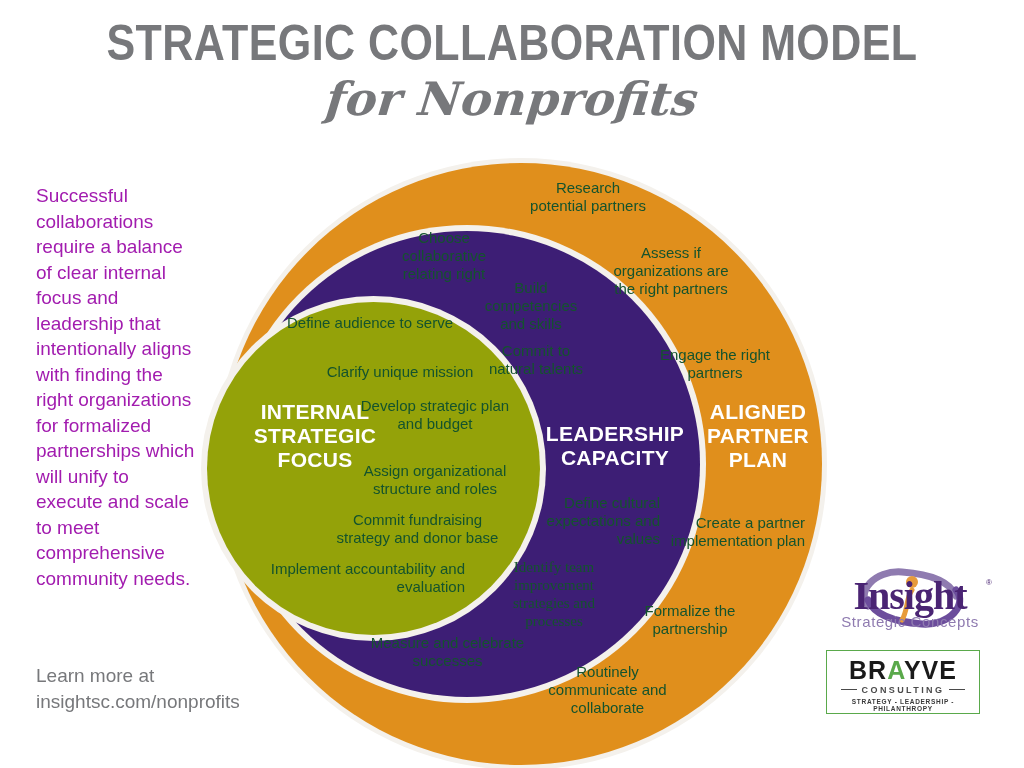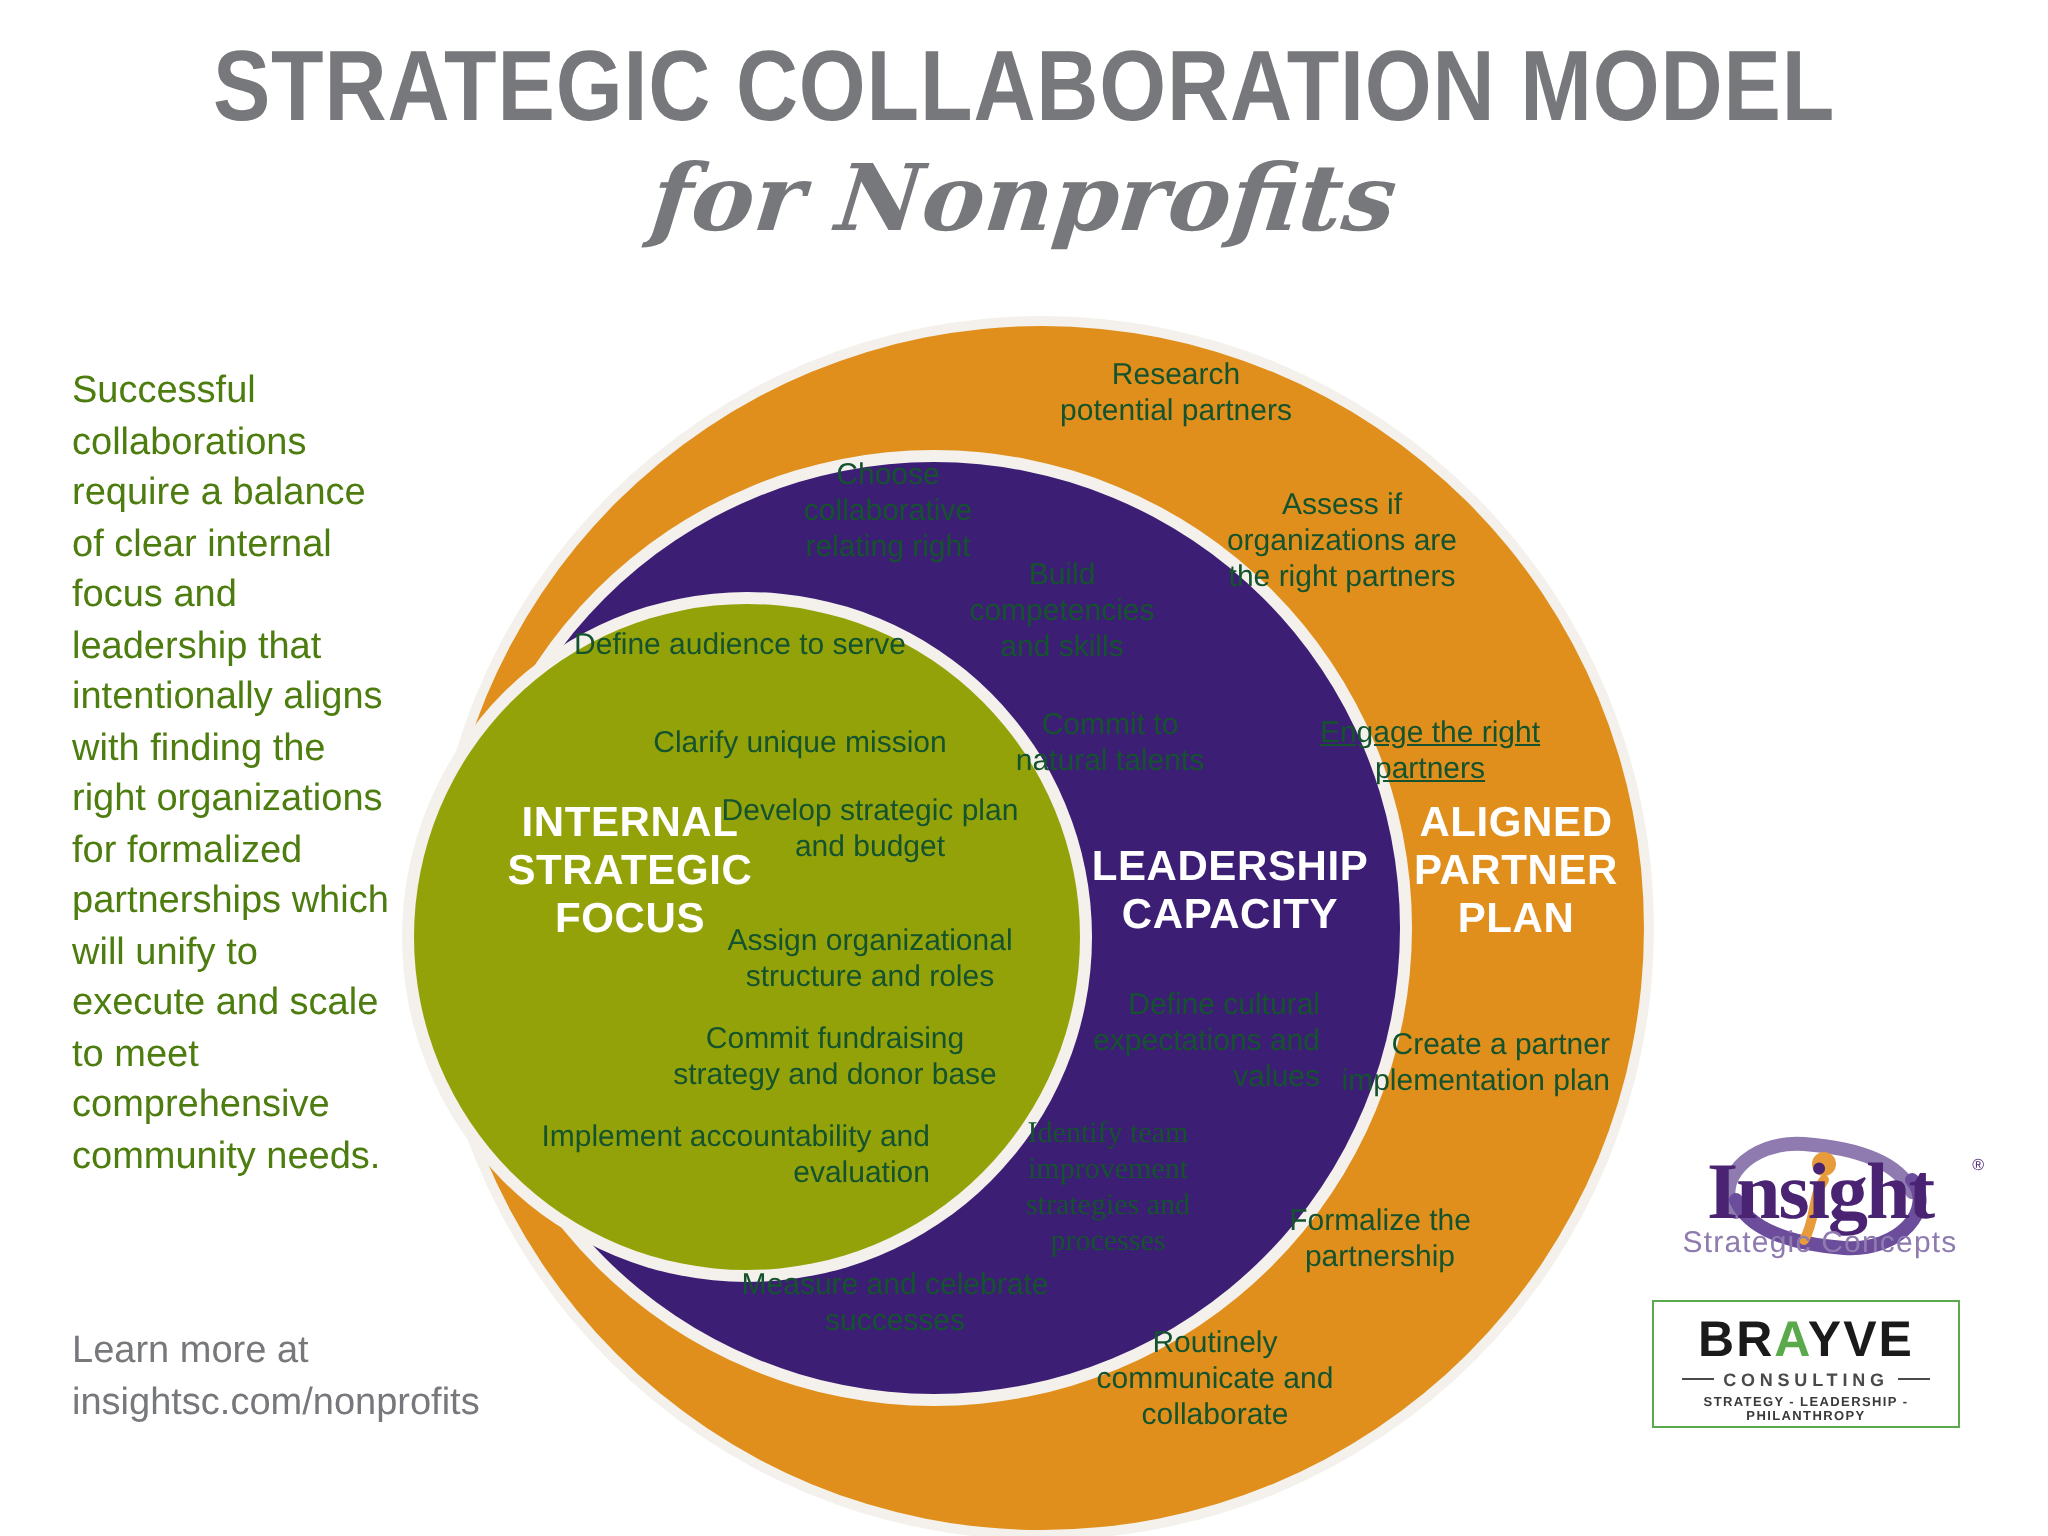--- a/index.html
+++ b/index.html
@@ -20,21 +20,21 @@
   .title-script{
     position:absolute;left:0;top:76px;width:1024px;text-align:center;
     font-family:"DejaVu Serif",serif;font-style:italic;font-weight:bold;
     font-size:46px;color:#77787b;line-height:1;
     transform:skewX(-6deg) scaleX(1.02);transform-origin:50% 50%;
   }
 
   
   .intro{
     position:absolute;left:36px;top:183px;width:160px;
-    font-size:19px;line-height:25.5px;color:#4d7c0f;
+    font-size:19px;line-height:25.5px;color:#a21caf;
   }
   .learn{
     position:absolute;left:36px;top:663px;width:240px;
     font-size:19px;line-height:25.5px;color:#77787b;
   }
 
   
   .circle{position:absolute;border-radius:50%;}
   .halo{background:#f4f1ec;}
   .ring-outer{left:215px;top:158px;width:612px;height:612px;}
@@ -57,30 +57,30 @@
   .g2{left:310px;top:363px;width:180px;}
   .g3{left:355px;top:397px;width:160px;}
   .g4{left:345px;top:462px;width:180px;}
   .g5{left:325px;top:511px;width:185px;}
   .g6{left:265px;top:560px;width:200px;}
 
   
   .p-hdr{left:535px;top:422px;width:160px;text-align:center;}
   .p1{left:385px;top:229px;width:118px;}
   .p2{left:475px;top:279px;width:112px;}
-  .p3{left:505px;top:342px;width:100px;margin-top:12px;}
+  .p3{left:486px;top:342px;width:100px;}
   .p4{left:530px;top:494px;width:130px;}
   .p5{left:495px;top:558px;width:118px;font-family:Liberation Serif, serif;}
   .p6{left:370px;top:634px;width:155px;}
 
   
   .o-hdr{left:690px;top:400px;width:136px;text-align:center;}
   .o1{left:528px;top:179px;width:120px;}
   .o2{left:610px;top:244px;width:122px;}
-  .o3{left:650px;top:358px;width:130px;text-decoration:underline;}
+  .o3{left:650px;top:346px;width:130px;}
   .o4{left:665px;top:514px;width:140px;}
   .o5{left:625px;top:602px;width:130px;}
   .o6{left:545px;top:663px;width:125px;}
 
   
   .logo-insight{position:absolute;left:826px;top:560px;width:168px;height:78px;}
   .insight-word{
     position:absolute;left:4px;top:16px;width:160px;text-align:center;
     font-family:"Liberation Serif",serif;font-weight:bold;font-size:40px;
     color:#4a2473;line-height:40px;letter-spacing:-1px;

